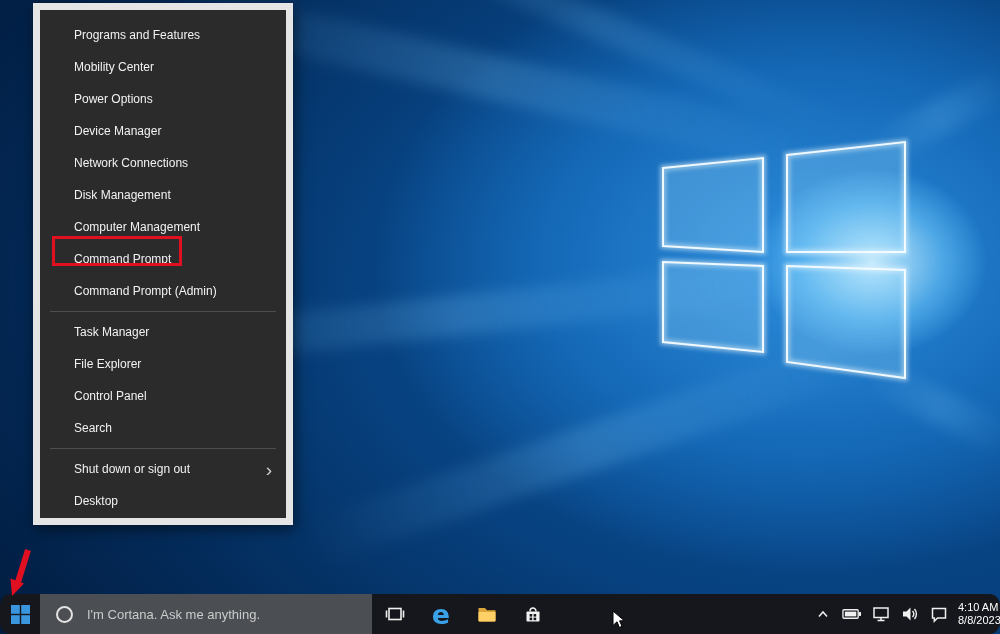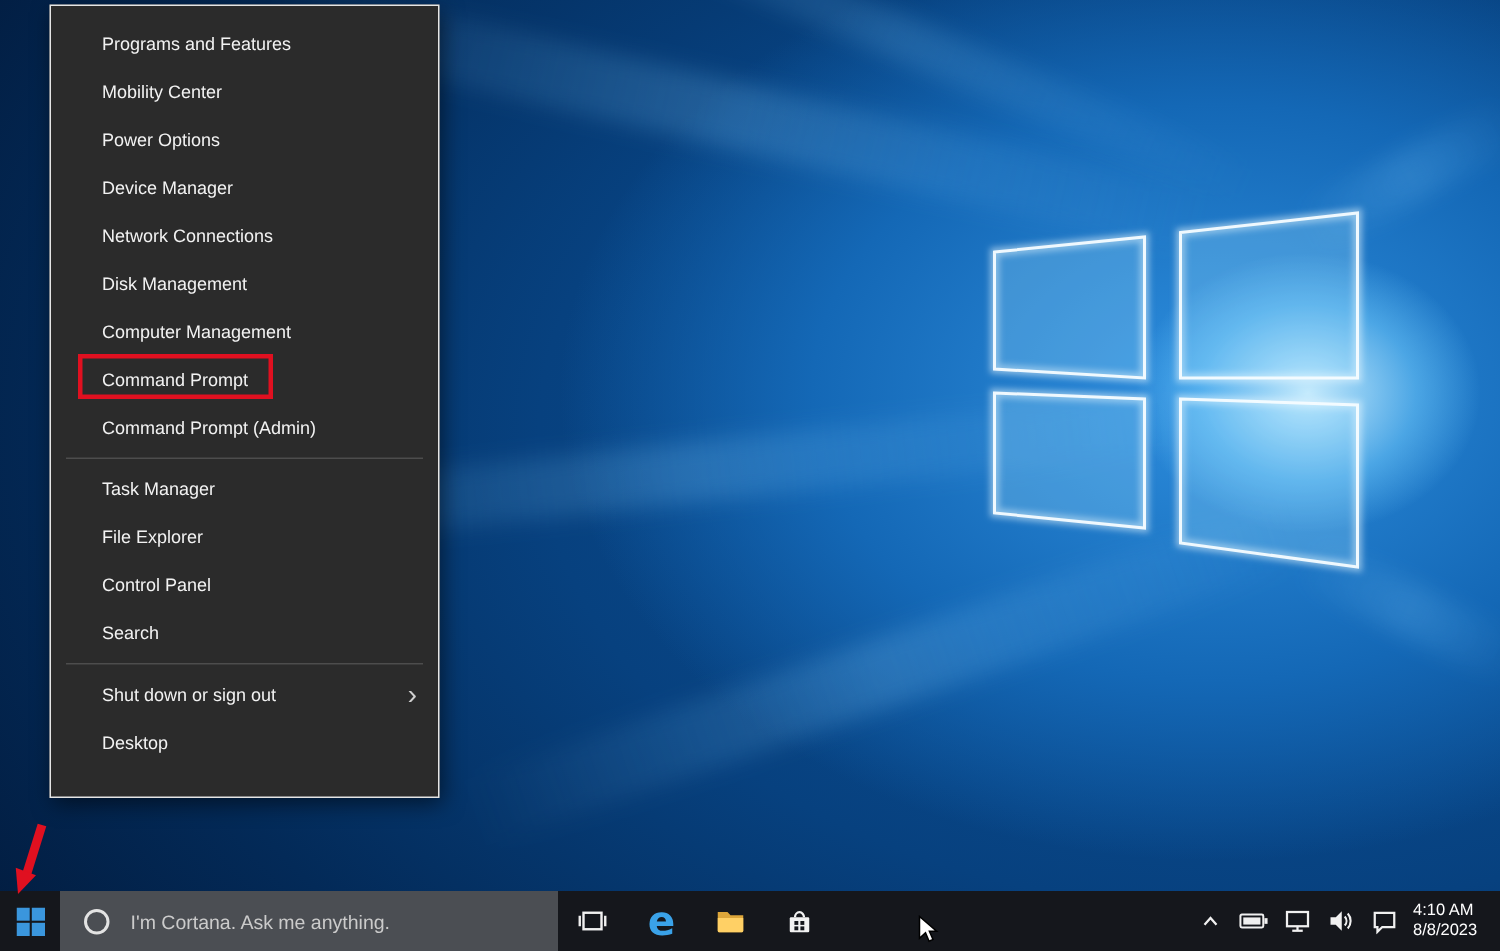--- a/index.html
+++ b/index.html
@@ -20,54 +20,54 @@
   .beam.b2 { left:340px; top:10px;  width:520px; height:30px; transform:rotate(23deg); opacity:.8; }
   .beam.b3 { left:130px; top:295px; width:660px; height:40px; transform:rotate(-6deg); }
   .beam.b4 { left:300px; top:425px; width:580px; height:46px; transform:rotate(-19deg); }
   .beam.b5 { left:860px; top:100px; width:160px; height:34px; transform:rotate(-28deg); opacity:.9; }
   .beam.b6 { left:860px; top:390px; width:160px; height:34px; transform:rotate(26deg); opacity:.9; }
   .logo-svg { position:absolute; inset:0; pointer-events:none; }
 
   
   .winx-menu {
     position:absolute; left:33px; top:3px; width:260px;
-    background:#2b2b2b; border:1px solid #e5e5e5;
+    background:#2b2b2b; border:7px solid #e5e5e5;
     box-shadow:2px 4px 14px rgba(0,0,0,0.55);
-    padding:9px 0 20px 0; z-index:50;
+    padding:9px 0 1px 0; z-index:50;
   }
   .menu-item {
     height:32px; display:flex; align-items:center;
     padding:0 14px 0 34px; color:#f2f2f2; font-size:12px; cursor:pointer;
   }
   .submenu-chevron { margin-left:auto; color:#d0d0d0; font-size:19px; line-height:1; font-weight:400; }
   .menu-separator { height:1px; background:#4d4d4d; margin:4px 10px; }
 
   
   .red-highlight {
     position:absolute; left:52px; top:236px; width:130px; height:30px;
     border:3px solid #e01020; z-index:60; pointer-events:none;
   }
   .red-arrow { position:absolute; left:0px; top:546px; z-index:60; pointer-events:none; }
 
   
   .taskbar {
     position:absolute; left:0; right:0; bottom:0; height:40px;
-    background:#15171c; display:flex; align-items:center; z-index:40;
+    background:#15171c; display:flex; align-items:center; z-index:40;border-radius:11px;
   }
   .start-btn { width:40px; height:40px; display:flex; align-items:center; justify-content:center; cursor:pointer; }
   .search-box {
     width:332px; height:40px; background:#4b4e53; display:flex; align-items:center;
     padding-left:16px; column-gap:14px; cursor:text;
   }
   .cortana-circle { width:17px; height:17px; border:2px solid #e3e3e3; border-radius:50%; flex:none; }
   .search-text { color:#cicfcf; color:#cbcbcb; font-size:13px; white-space:nowrap; }
   .tb-icon { width:46px; height:40px; display:flex; align-items:center; justify-content:center; cursor:pointer; }
   .edge-glyph { color:#3aa2e8; font-family:"DejaVu Sans", sans-serif; font-size:27px; font-weight:bold; line-height:1; }
 
-  .tray { margin-left:auto; display:flex; align-items:center; column-gap:9px; padding-right:16px; }
+  .tray { margin-left:auto; display:flex; align-items:center; column-gap:9px; padding-right:0; }
   .tray-icon { width:20px; height:20px; display:flex; align-items:center; justify-content:center; cursor:pointer; }
   .clock {
     width:46px; margin-right:-4px; overflow:hidden; color:#fff; font-size:11px;
     line-height:13px; text-align:left; cursor:pointer; white-space:nowrap;
   }
 
   .mouse-cursor { position:absolute; left:612px; top:610px; z-index:70; pointer-events:none; }
 </style>
 </head>
 <body>

